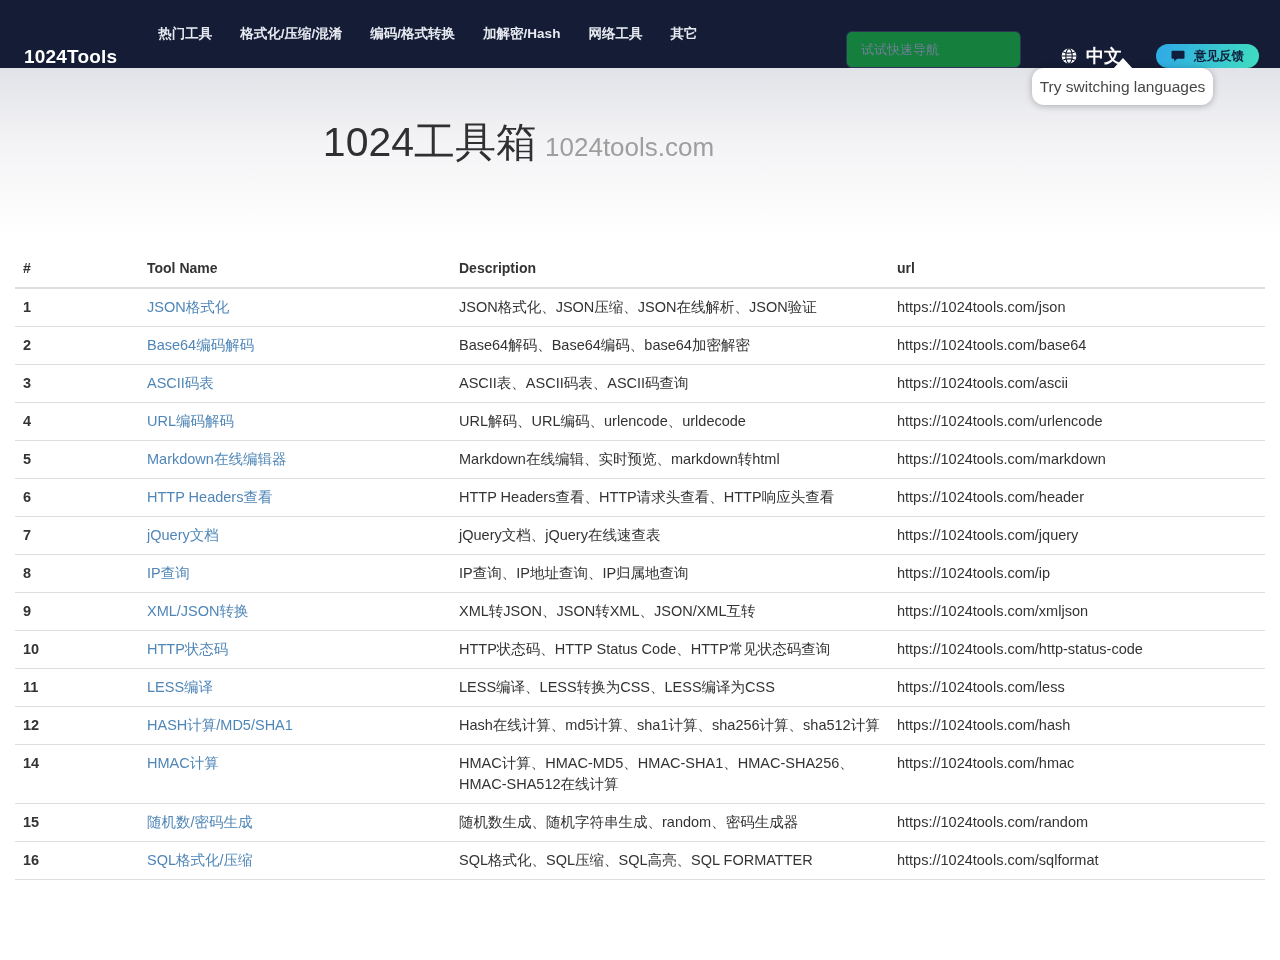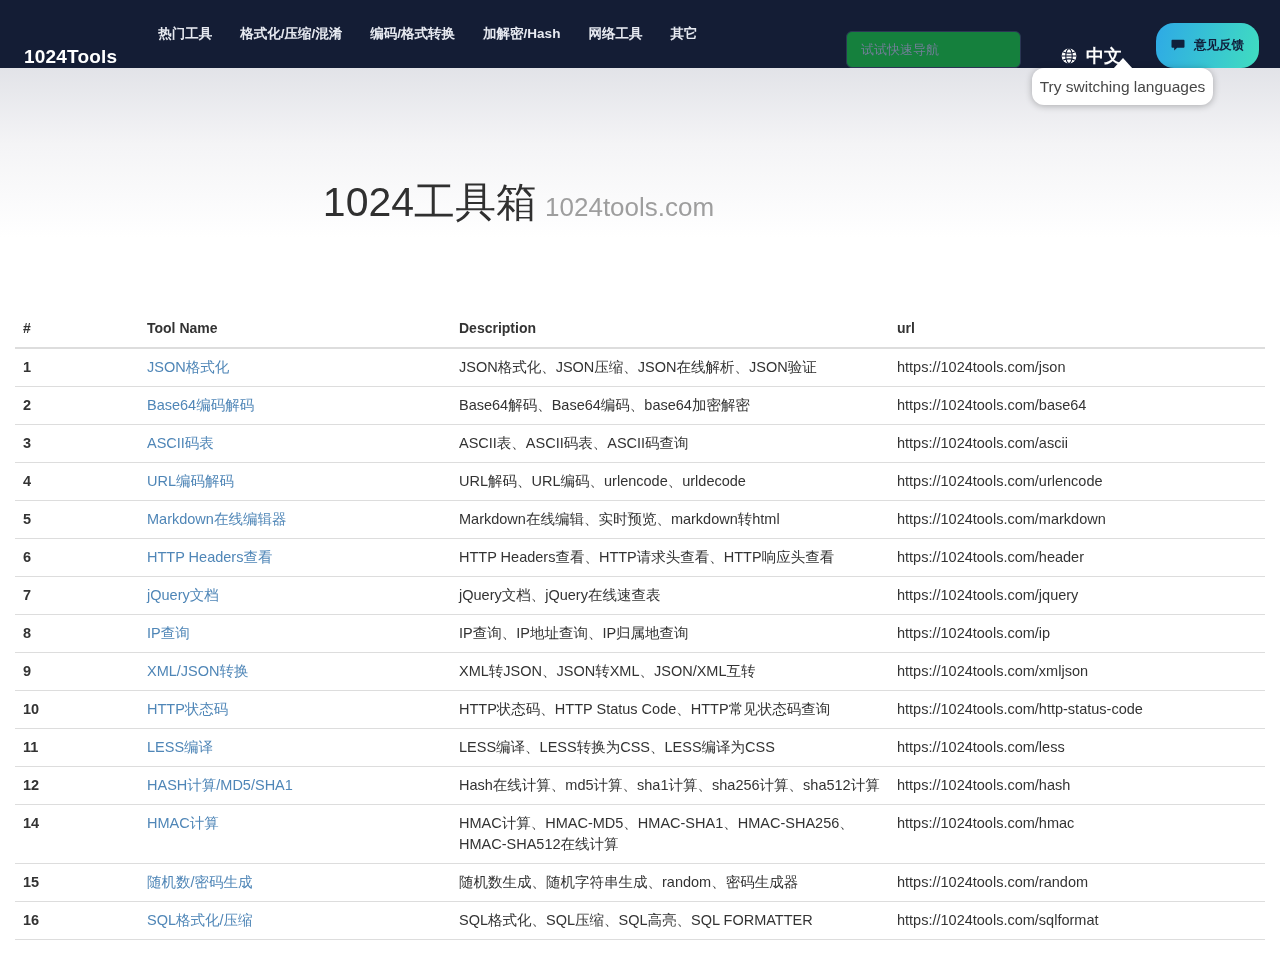--- a/index.html
+++ b/index.html
@@ -27,21 +27,21 @@
     margin-left:auto; width:175px; height:37px;
     background:#15803d; border:1px solid #2b3654; border-radius:6px;
     color:#dfe3ea; font-size:13px; padding:0 14px; outline:none;
     font-family:inherit;
   }
   .nav-search::placeholder { color:#727e98; }
   .lang { display:flex; align-items:center; margin-left:40px; cursor:pointer; }
   .globe { width:16px; height:16px; display:block; }
   .lang-label { color:#ffffff; font-size:18px; font-weight:700; margin-left:9px; }
   .feedback-btn {
-    margin-left:34px; height:45px; padding:0 15px;
+    margin-left:34px; height:24px; padding:0 15px;
     border:none; border-radius:18px; cursor:pointer;
     background:linear-gradient(105deg,#2ea9e6 0%,#40ddc0 100%);
     display:flex; align-items:center; gap:9px;
     color:#10203c; font-size:12.5px; font-weight:700; font-family:inherit;
   }
   .chat-ic { width:14px; height:13px; display:block; }
 
   
   .tooltip {
     position:absolute; z-index:10;
@@ -58,21 +58,21 @@
     border-right:10px solid transparent;
     border-bottom:11px solid #ffffff;
   }
 
   
   .page-bg {
     position:absolute; top:68px; left:0; width:1280px; height:170px;
     background:linear-gradient(180deg,#e2e3e8 0%,#f4f4f6 45%,#ffffff 100%);
     z-index:0;
   }
-  .hero { position:relative; z-index:1; width:1037px; padding-top:107px; text-align:center; }
+  .hero { position:relative; z-index:1; width:1037px; padding-top:47px; text-align:center; }
   .hero h1 { display:inline; font-size:41px; font-weight:500; color:#303030; }
   .hero .domain { font-size:26px; color:#9e9e9e; margin-left:8px; font-weight:400; }
 
   
   .tool-table {
     position:relative; z-index:1;
     margin:80px 15px 0 15px; width:1250px;
     border-collapse:collapse; table-layout:fixed;
     font-size:14.5px; color:#333;
   }

